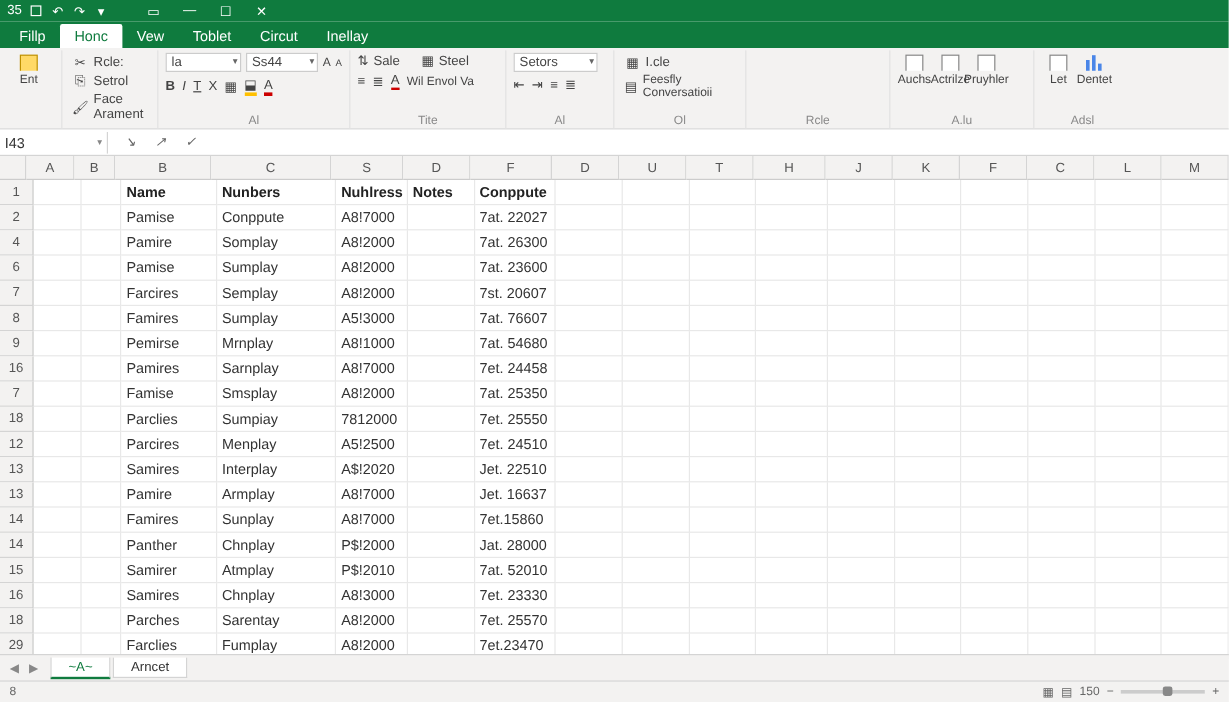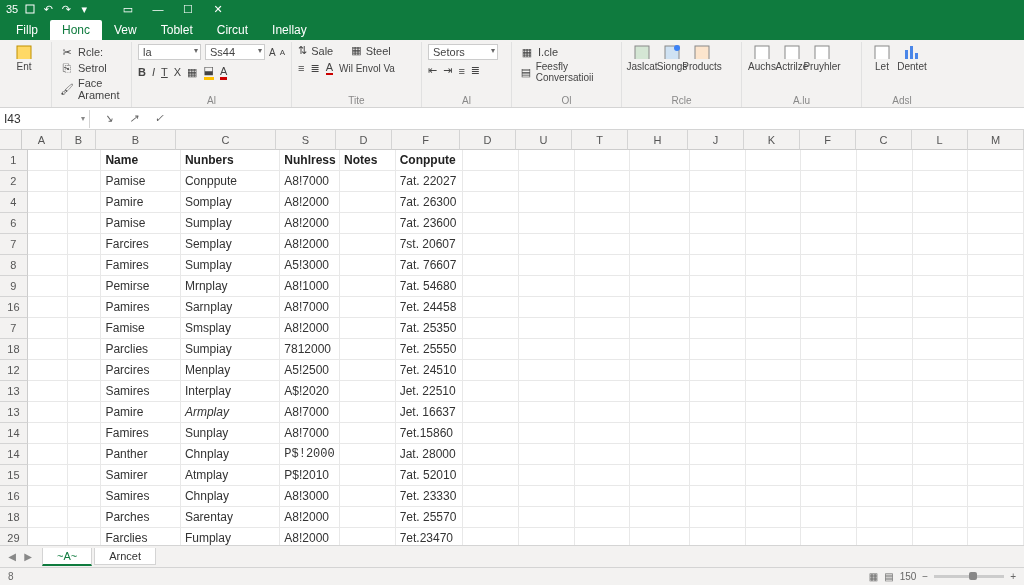--- a/index.html
+++ b/index.html
@@ -151,41 +151,20 @@
         <span class="ribbon-icon">▦</span>
         <span>I.cle</span>
       </div>
     <div class="ribbon-btn">
         <span class="ribbon-icon">▤</span>
         <span style="font-size:10px">Feesfly Conversatioii</span>
       </div>
     <div class="ribbon-group-label">Ol</div>
   </div>
   <div class="ribbon-group" style="width:120px">
-    <div class="ribbon-row" style="gap:2px">
-      <div class="big-icon">
-          <svg width="18" height="18">
-            <rect x="2" y="2" width="14" height="14" fill="#d4e6d4" stroke="#888"></rect>
-          </svg>
-          <span>Jaslcat</span>
-        </div>
-      <div class="big-icon">
-          <svg width="18" height="18">
-            <rect x="2" y="2" width="14" height="14" fill="#cfe2f3" stroke="#888"></rect>
-            <circle cx="14" cy="4" r="3" fill="#3b82f6"></circle>
-          </svg>
-          <span>Siongs</span>
-        </div>
-      <div class="big-icon">
-          <svg width="18" height="18">
-            <rect x="2" y="2" width="14" height="14" fill="#fce5cd" stroke="#888"></rect>
-          </svg>
-          <span>Products</span>
-        </div>
-    </div>
     <div class="ribbon-group-label">Rcle</div>
   </div>
   <div class="ribbon-group" style="width:120px">
     <div class="ribbon-row" style="gap:2px">
       <div class="big-icon">
           <svg width="18" height="18">
             <rect x="2" y="2" width="14" height="14" fill="#fff" stroke="#888"></rect>
           </svg>
           <span>Auchs</span>
         </div>
@@ -501,21 +480,21 @@
           <div class="cell" style="width: 56px;"></div>
           <div class="cell" style="width: 56px;"></div>
           <div class="cell" style="width: 56px;"></div>
           <div class="cell" style="width: 56px;"></div>
         </div>
         <div class="row">
           <div class="row-header">13</div>
           <div class="cell" style="width: 40px;"></div>
           <div class="cell" style="width: 34px;"></div>
           <div class="cell" style="width: 80px;">Pamire</div>
-          <div class="cell" style="width: 100px; font-style: italic;">Armplay</div>
+          <div class="cell" style="width: 100px;">Armplay</div>
           <div class="cell" style="width: 60px;">A8!7000</div>
           <div class="cell" style="width: 56px;"></div>
           <div class="cell" style="width: 68px;">Jet. 16637</div>
           <div class="cell" style="width: 56px;"></div>
           <div class="cell" style="width: 56px;"></div>
           <div class="cell" style="width: 56px;"></div>
           <div class="cell" style="width: 60px;"></div>
           <div class="cell" style="width: 56px;"></div>
           <div class="cell" style="width: 56px;"></div>
           <div class="cell" style="width: 56px;"></div>
@@ -542,21 +521,21 @@
           <div class="cell" style="width: 56px;"></div>
           <div class="cell" style="width: 56px;"></div>
           <div class="cell" style="width: 56px;"></div>
         </div>
         <div class="row">
           <div class="row-header">14</div>
           <div class="cell" style="width: 40px;"></div>
           <div class="cell" style="width: 34px;"></div>
           <div class="cell" style="width: 80px;">Panther</div>
           <div class="cell" style="width: 100px;">Chnplay</div>
-          <div class="cell" style="width: 60px; font-family: Liberation Mono, monospace;">P$!2000</div>
+          <div class="cell" style="width: 60px;">P$!2000</div>
           <div class="cell" style="width: 56px;"></div>
           <div class="cell" style="width: 68px;">Jat. 28000</div>
           <div class="cell" style="width: 56px;"></div>
           <div class="cell" style="width: 56px;"></div>
           <div class="cell" style="width: 56px;"></div>
           <div class="cell" style="width: 60px;"></div>
           <div class="cell" style="width: 56px;"></div>
           <div class="cell" style="width: 56px;"></div>
           <div class="cell" style="width: 56px;"></div>
           <div class="cell" style="width: 56px;"></div>

